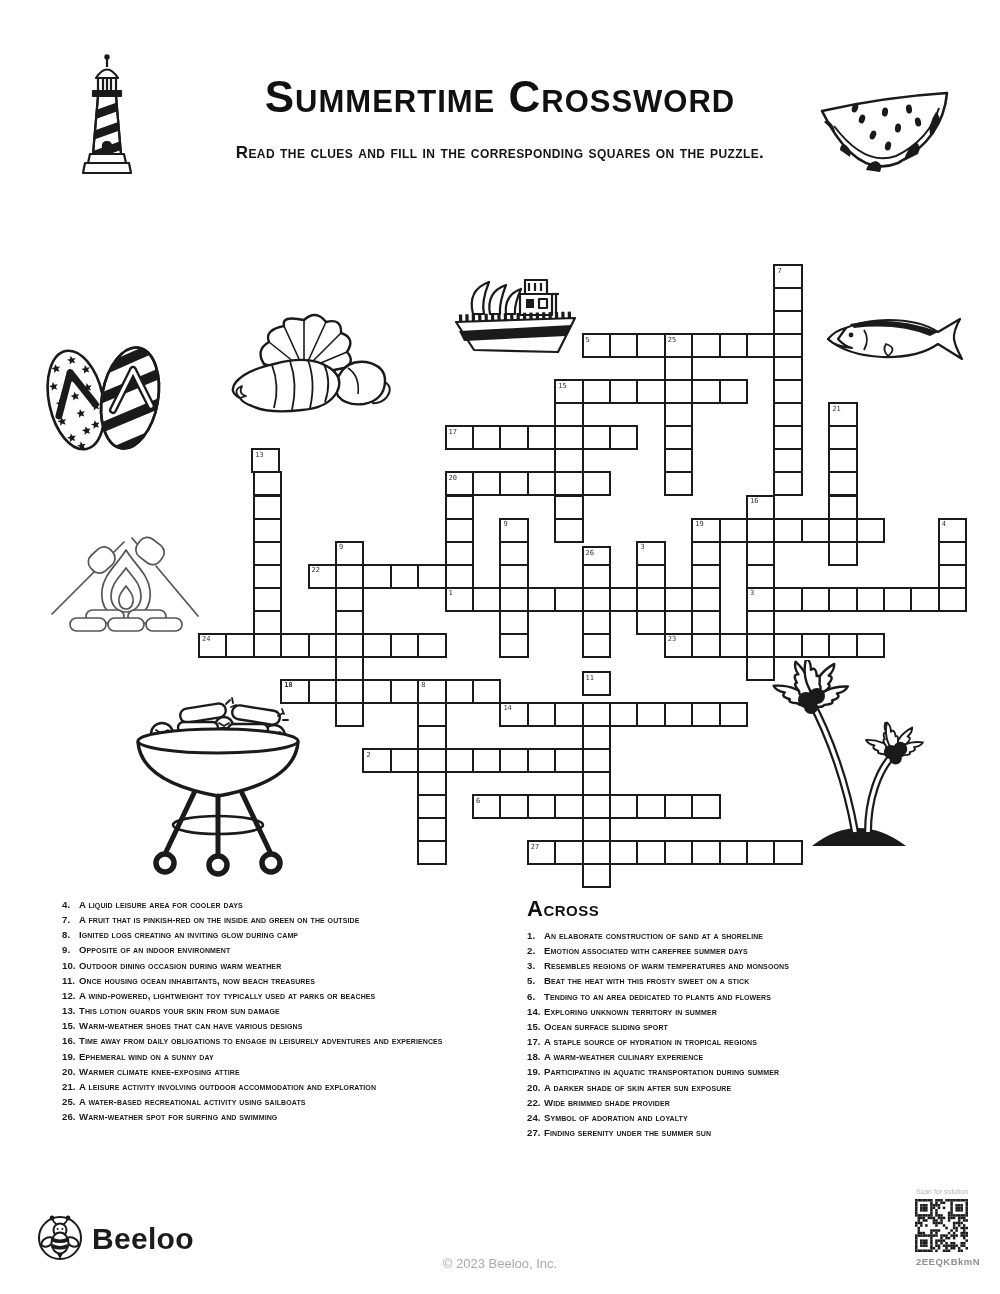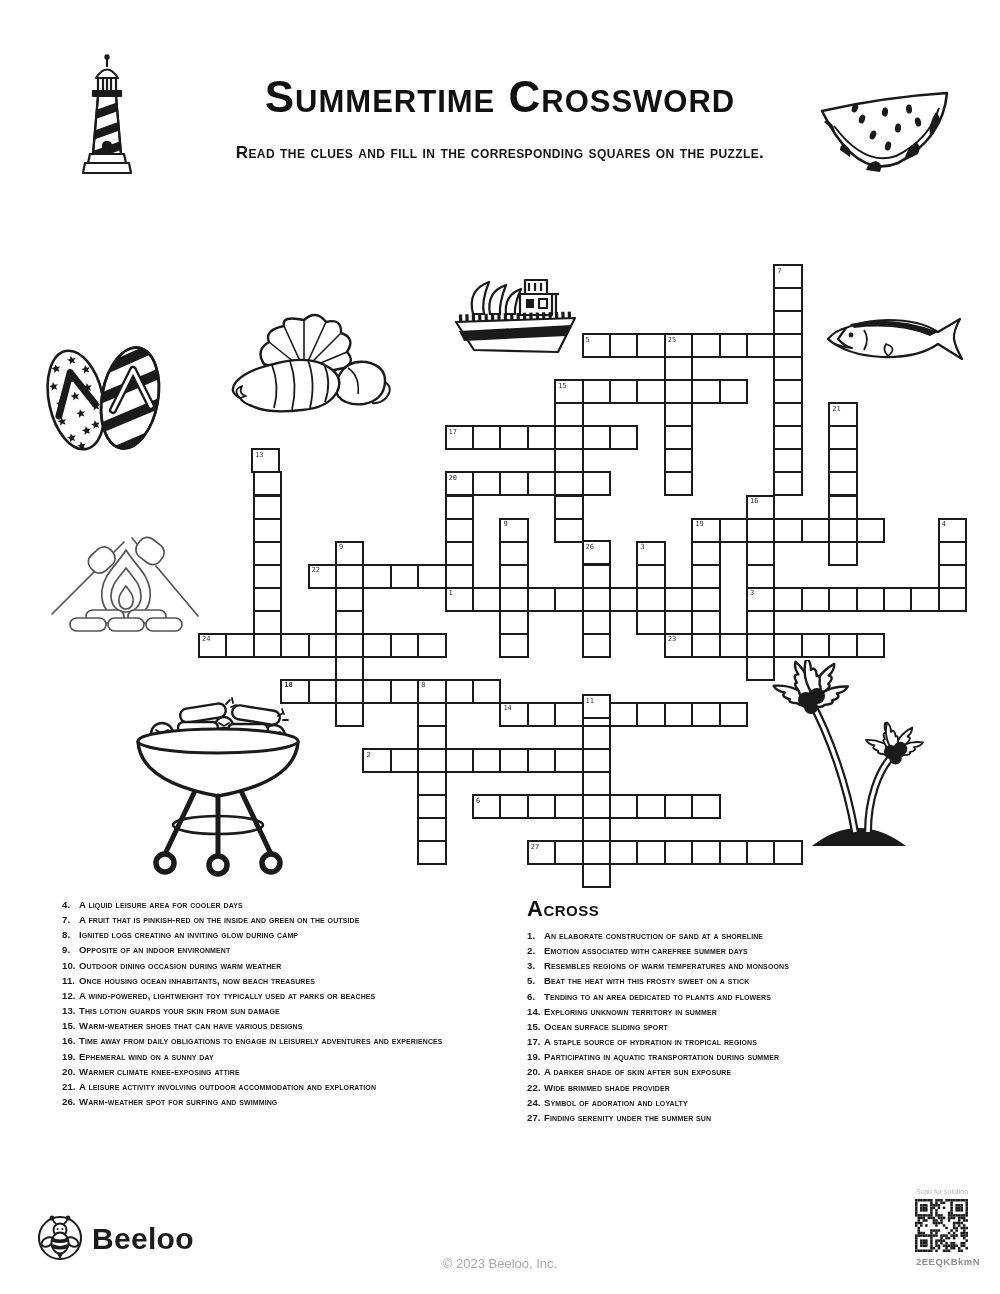--- a/index.html
+++ b/index.html
@@ -459,21 +459,21 @@
     <div class="cell" style="left: 137px; top: 345.75px;"></div>
     <div class="cell" style="left: 137px; top: 391.85px;"></div>
     <div class="cell" style="left: 137px; top: 437.95px;"></div>
     <div class="cell" style="left: 301.4px; top: 253.55px;">
       <span class="cellnum">9</span>
     </div>
     <div class="cell" style="left: 301.4px; top: 276.6px;"></div>
     <div class="cell" style="left: 301.4px; top: 299.65px;"></div>
     <div class="cell" style="left: 301.4px; top: 345.75px;"></div>
     <div class="cell" style="left: 301.4px; top: 368.8px;"></div>
-    <div class="cell" style="left: 383.6px; top: 430px;">
+    <div class="cell" style="left: 383.6px; top: 407px;">
       <span class="cellnum">11</span>
     </div>
     <div class="cell" style="left: 383.6px; top: 461px;"></div>
     <div class="cell" style="left: 383.6px; top: 507.1px;"></div>
     <div class="cell" style="left: 383.6px; top: 553.2px;"></div>
     <div class="cell" style="left: 383.6px; top: 599.3px;"></div>
     <div class="cell" style="left: 438.4px; top: 276.6px;">
       <span class="cellnum">3</span>
     </div>
     <div class="cell" style="left: 438.4px; top: 299.65px;"></div>
@@ -511,21 +511,21 @@
     <div class="cell" style="left: 630.2px; top: 161.35px;"></div>
     <div class="cell" style="left: 630.2px; top: 184.4px;"></div>
     <div class="cell" style="left: 630.2px; top: 207.45px;"></div>
     <div class="cell" style="left: 630.2px; top: 230.5px;"></div>
     <div class="cell" style="left: 630.2px; top: 276.6px;"></div>
     <div class="cell" style="left: 465.8px; top: 92.2px;"></div>
     <div class="cell" style="left: 465.8px; top: 138.3px;"></div>
     <div class="cell" style="left: 465.8px; top: 161.35px;"></div>
     <div class="cell" style="left: 465.8px; top: 184.4px;"></div>
     <div class="cell" style="left: 465.8px; top: 207.45px;"></div>
-    <div class="cell" style="left: 383.6px; top: 276px;">
+    <div class="cell" style="left: 383.6px; top: 282px;">
       <span class="cellnum">26</span>
     </div>
     <div class="cell" style="left: 383.6px; top: 299.65px;"></div>
     <div class="cell" style="left: 383.6px; top: 345.75px;"></div>
     <div class="cell" style="left: 383.6px; top: 368.8px;"></div>
   </div>
 
 <div id="down-col" class="abs cluecol">
   <div>
       <div class="clue">
@@ -574,20 +574,24 @@
       </div>
       <div class="clue">
         <span class="cnum">20.</span>
         <span class="ctxt">Warmer climate knee-exposing attire</span>
       </div>
       <div class="clue">
         <span class="cnum">21.</span>
         <span class="ctxt">A leisure activity involving outdoor accommodation and exploration</span>
       </div>
       <div class="clue">
+        <span class="cnum">25.</span>
+        <span class="ctxt">A water-based recreational activity using sailboats</span>
+      </div>
+      <div class="clue">
         <span class="cnum">26.</span>
         <span class="ctxt">Warm-weather spot for surfing and swimming</span>
       </div>
     </div>
 </div>
 <div id="across-col" class="abs cluecol">
   <div class="clhead">Across</div>
   <div>
       <div class="clue">
         <span class="cnum">1.</span>
@@ -613,20 +617,24 @@
         <span class="cnum">14.</span>
         <span class="ctxt">Exploring unknown territory in summer</span>
       </div>
       <div class="clue">
         <span class="cnum">15.</span>
         <span class="ctxt">Ocean surface sliding sport</span>
       </div>
       <div class="clue">
         <span class="cnum">17.</span>
         <span class="ctxt">A staple source of hydration in tropical regions</span>
+      </div>
+      <div class="clue">
+        <span class="cnum">18.</span>
+        <span class="ctxt">A warm-weather culinary experience</span>
       </div>
       <div class="clue">
         <span class="cnum">19.</span>
         <span class="ctxt">Participating in aquatic transportation during summer</span>
       </div>
       <div class="clue">
         <span class="cnum">20.</span>
         <span class="ctxt">A darker shade of skin after sun exposure</span>
       </div>
       <div class="clue">

